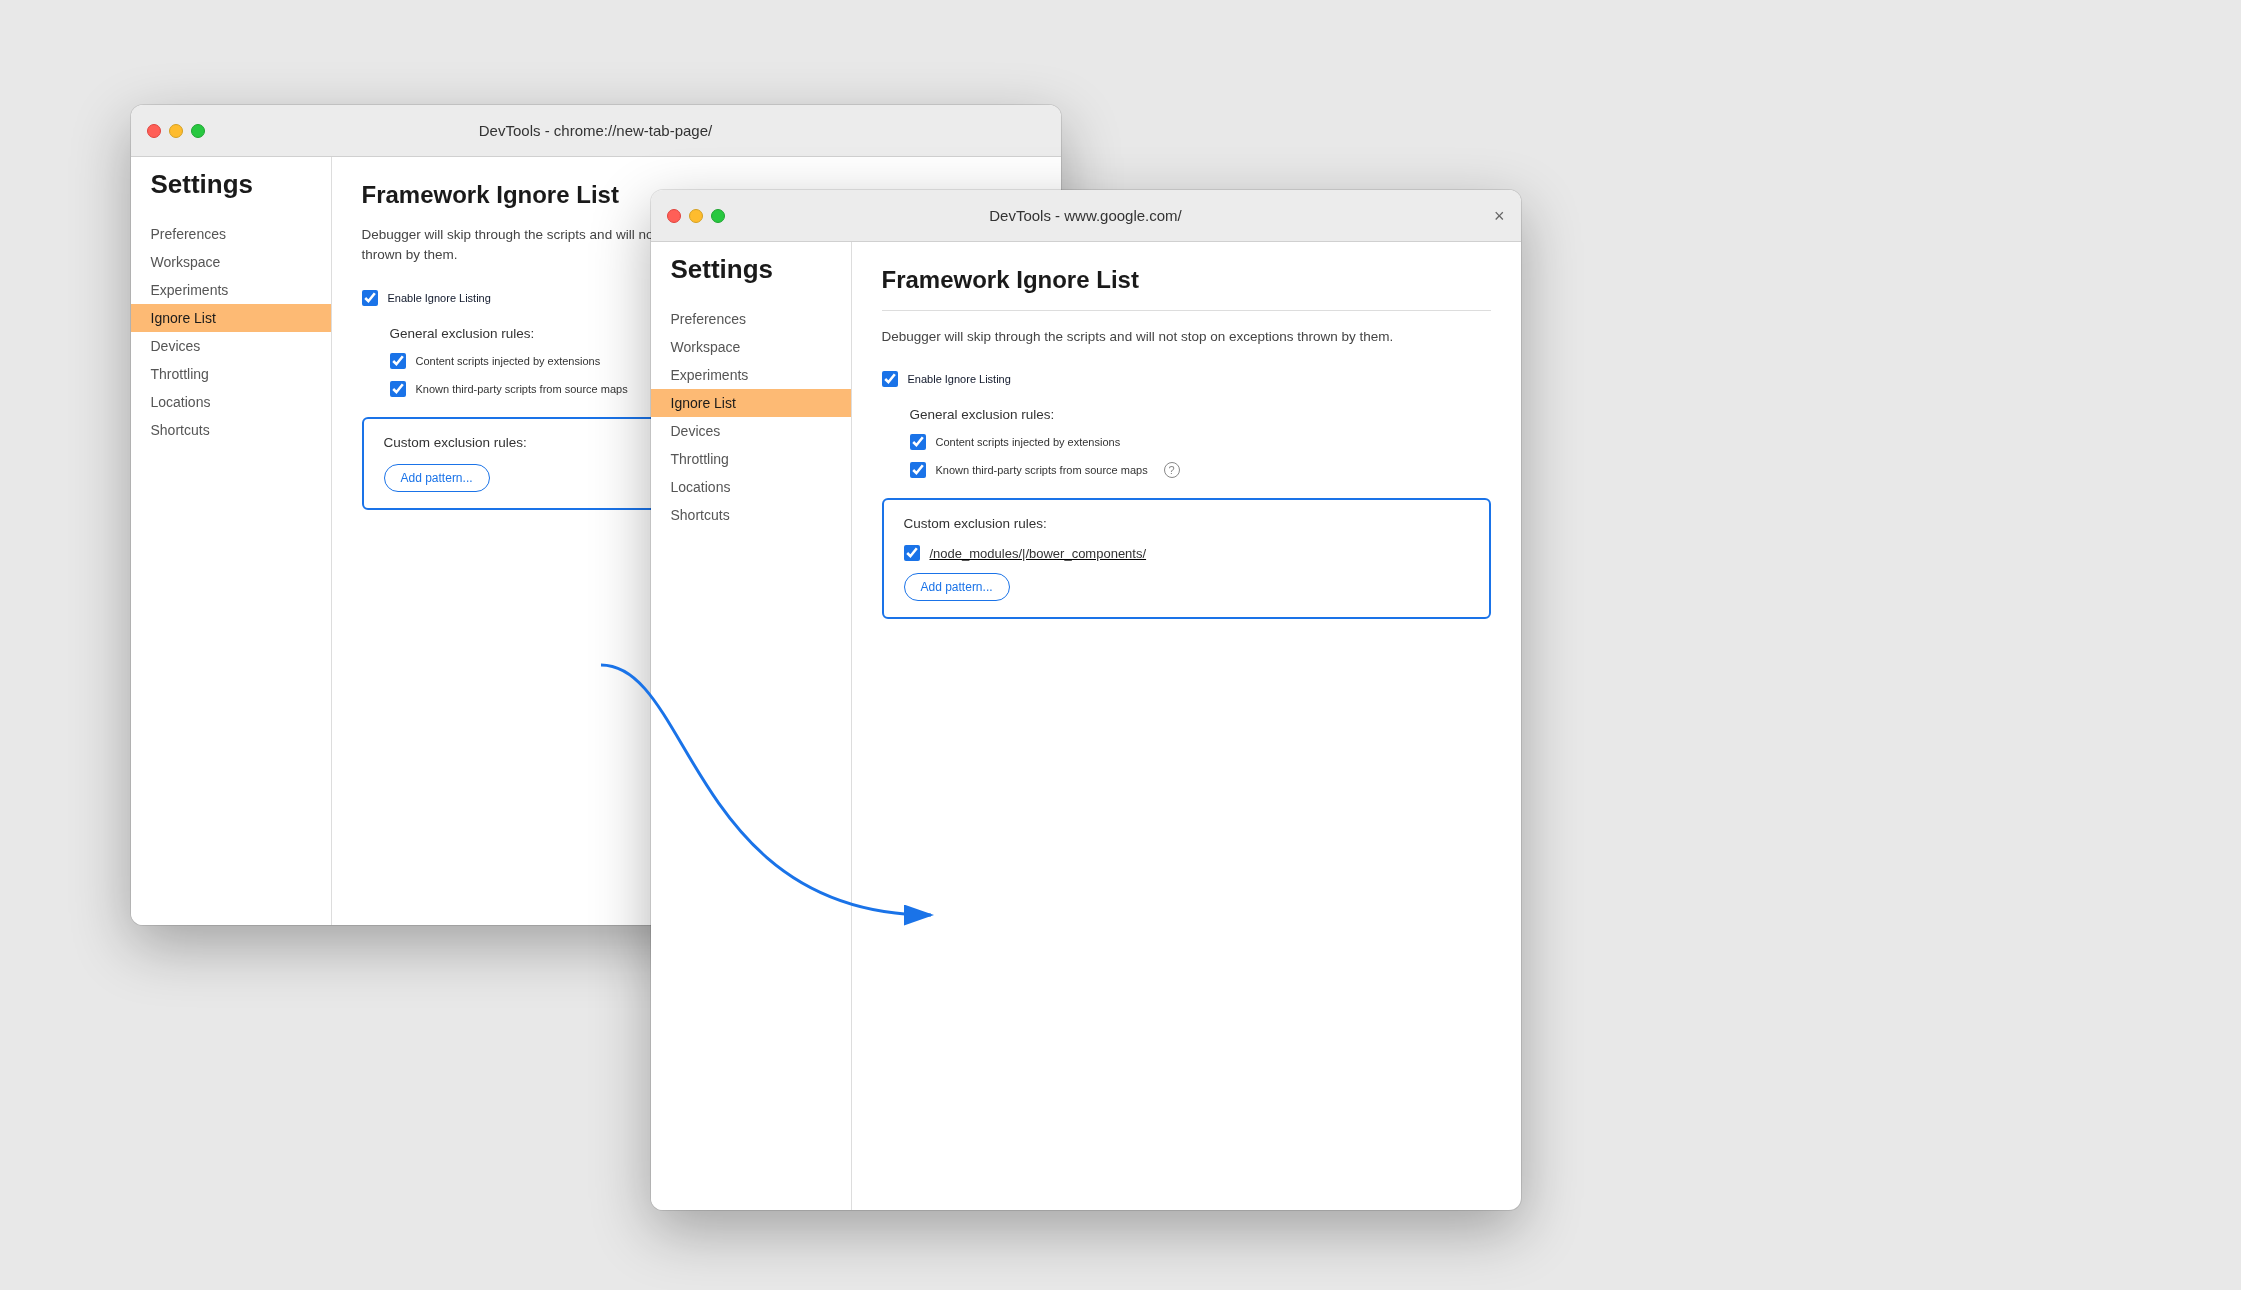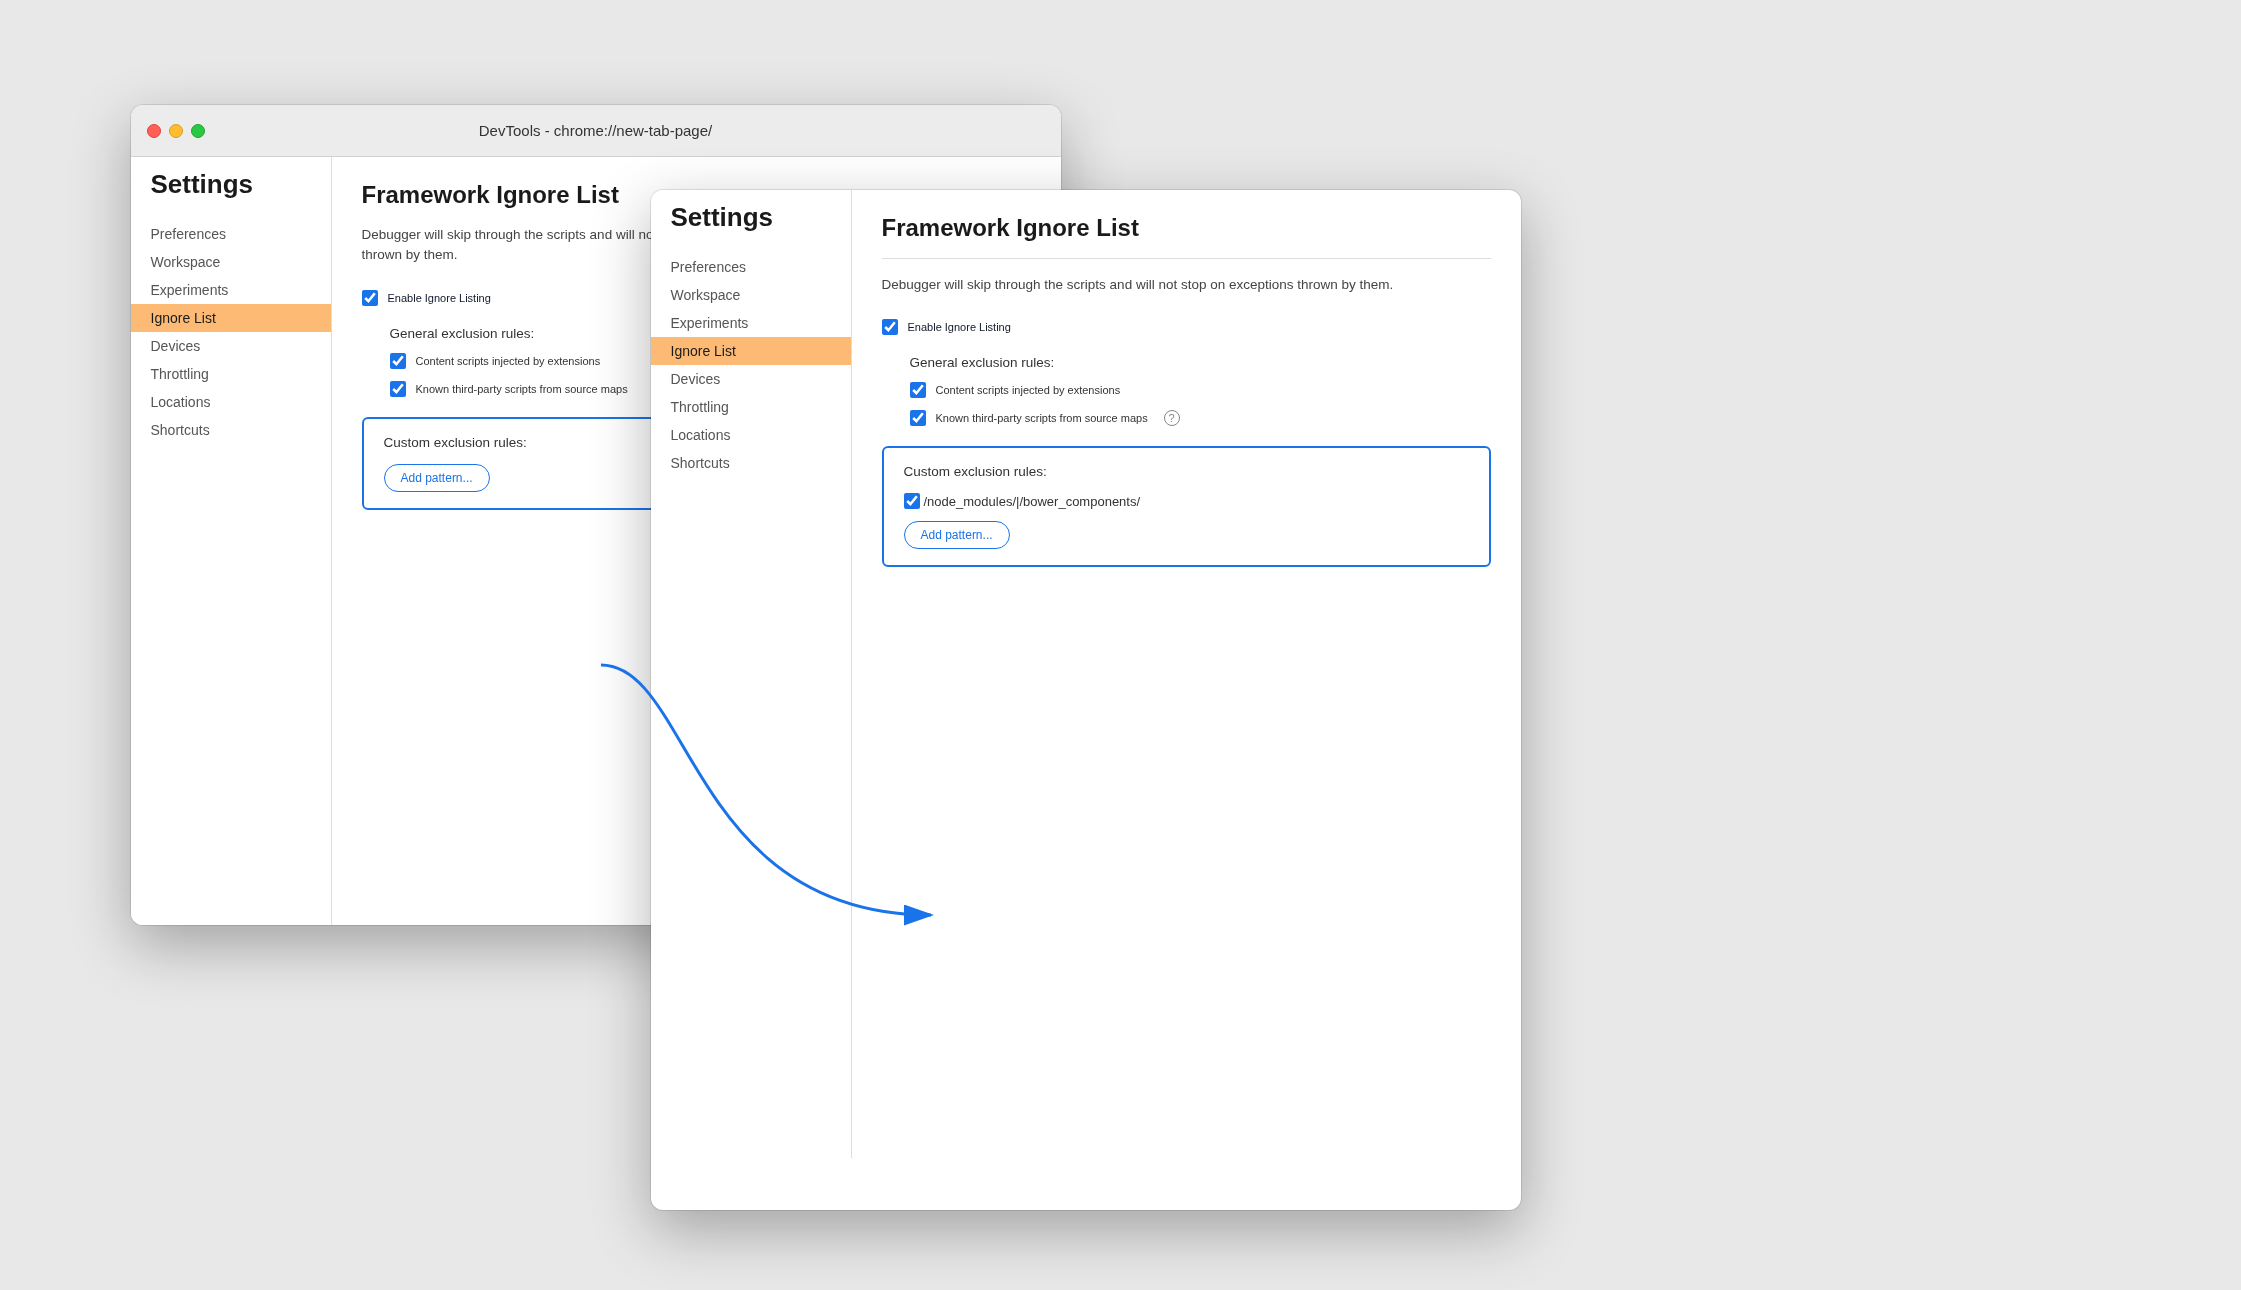--- a/index.html
+++ b/index.html
@@ -252,22 +252,23 @@
       font-size: 11px;
       color: #888;
       margin-left: 6px;
       vertical-align: middle;
     }
 
     
     .pattern-item {
       display: flex;
       align-items: center;
-      gap: 4px;
+      gap: 10px;
       margin-bottom: 12px;
+      text-decoration: underline;
     }
 
     .pattern-item input[type="checkbox"] {
       width: 16px;
       height: 16px;
       accent-color: #1a73e8;
       flex-shrink: 0;
     }
 
     .pattern-text {
@@ -331,20 +332,29 @@
         <div class="custom-exclusion-box">
           <div class="custom-exclusion-title">Custom exclusion rules:</div>
           <button class="add-pattern-btn">Add pattern...</button>
         </div>
       </div>
     </div>
   </div>
 
   <div class="devtools-window window-2">
 
+    <div class="title-bar">
+      <div class="traffic-lights">
+        <div class="traffic-light tl-red"></div>
+        <div class="traffic-light tl-yellow"></div>
+        <div class="traffic-light tl-green"></div>
+      </div>
+      <span class="title-bar-title">DevTools - www.google.com/</span>
+      <button class="close-btn">×</button>
+    </div>
 
     <div class="devtools-content">
 
       <div class="settings-sidebar">
         <div class="settings-title">Settings</div>
         <ul class="sidebar-nav">
           <li class="sidebar-nav-item">Preferences</li>
           <li class="sidebar-nav-item">Workspace</li>
           <li class="sidebar-nav-item">Experiments</li>
           <li class="sidebar-nav-item active">Ignore List</li>

